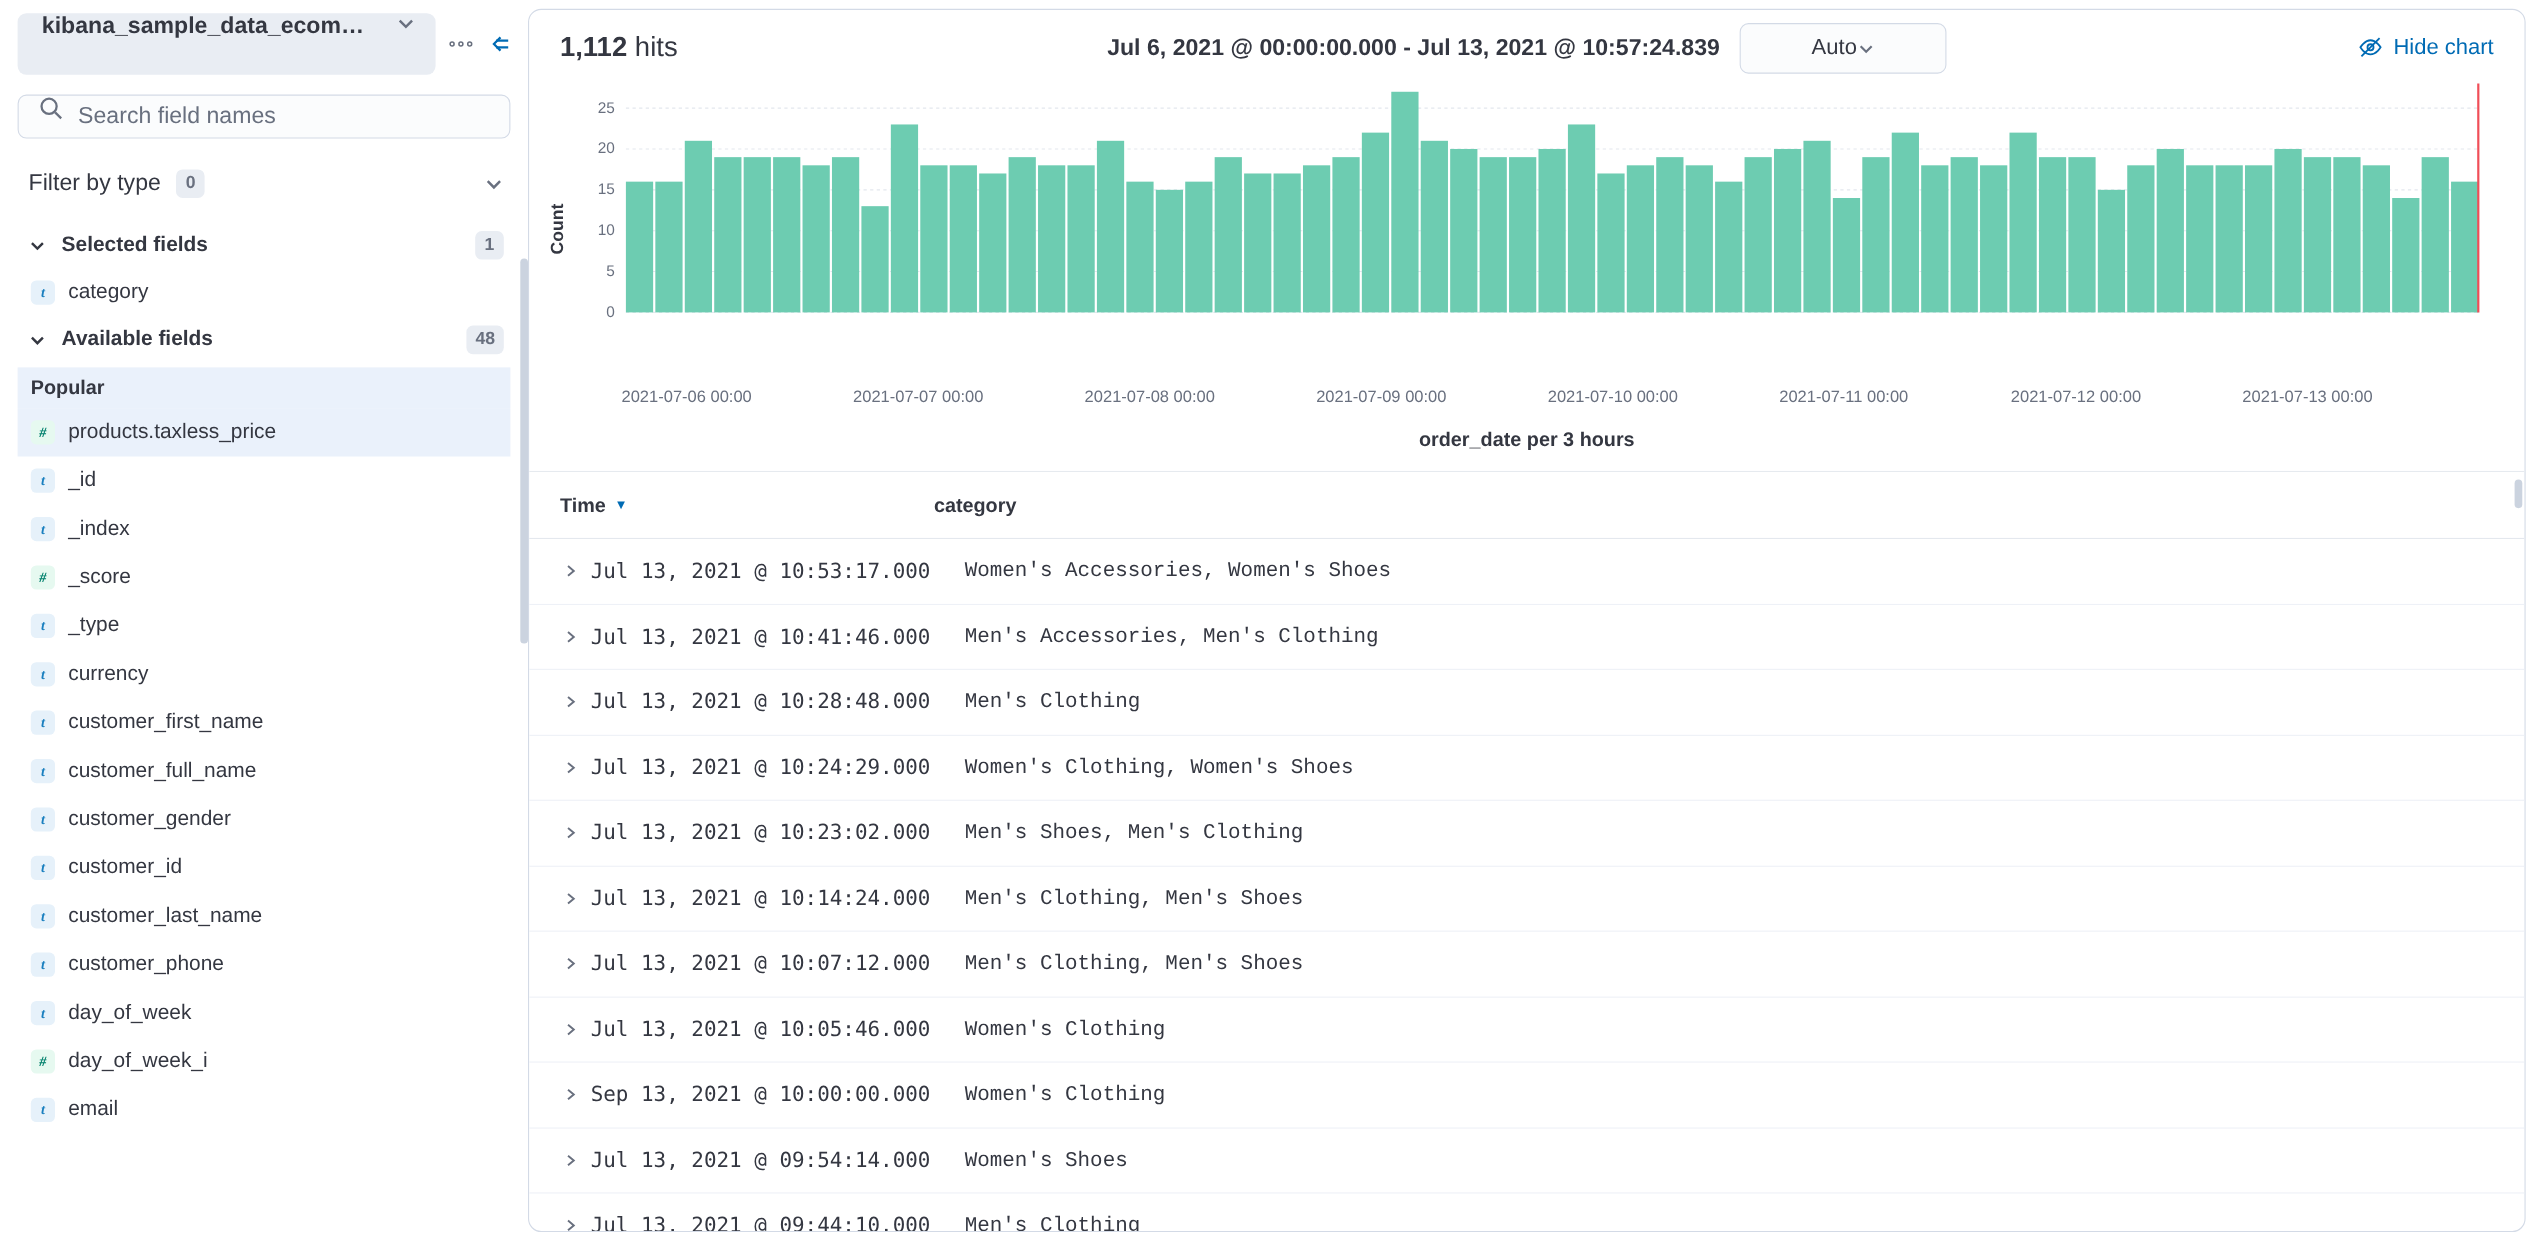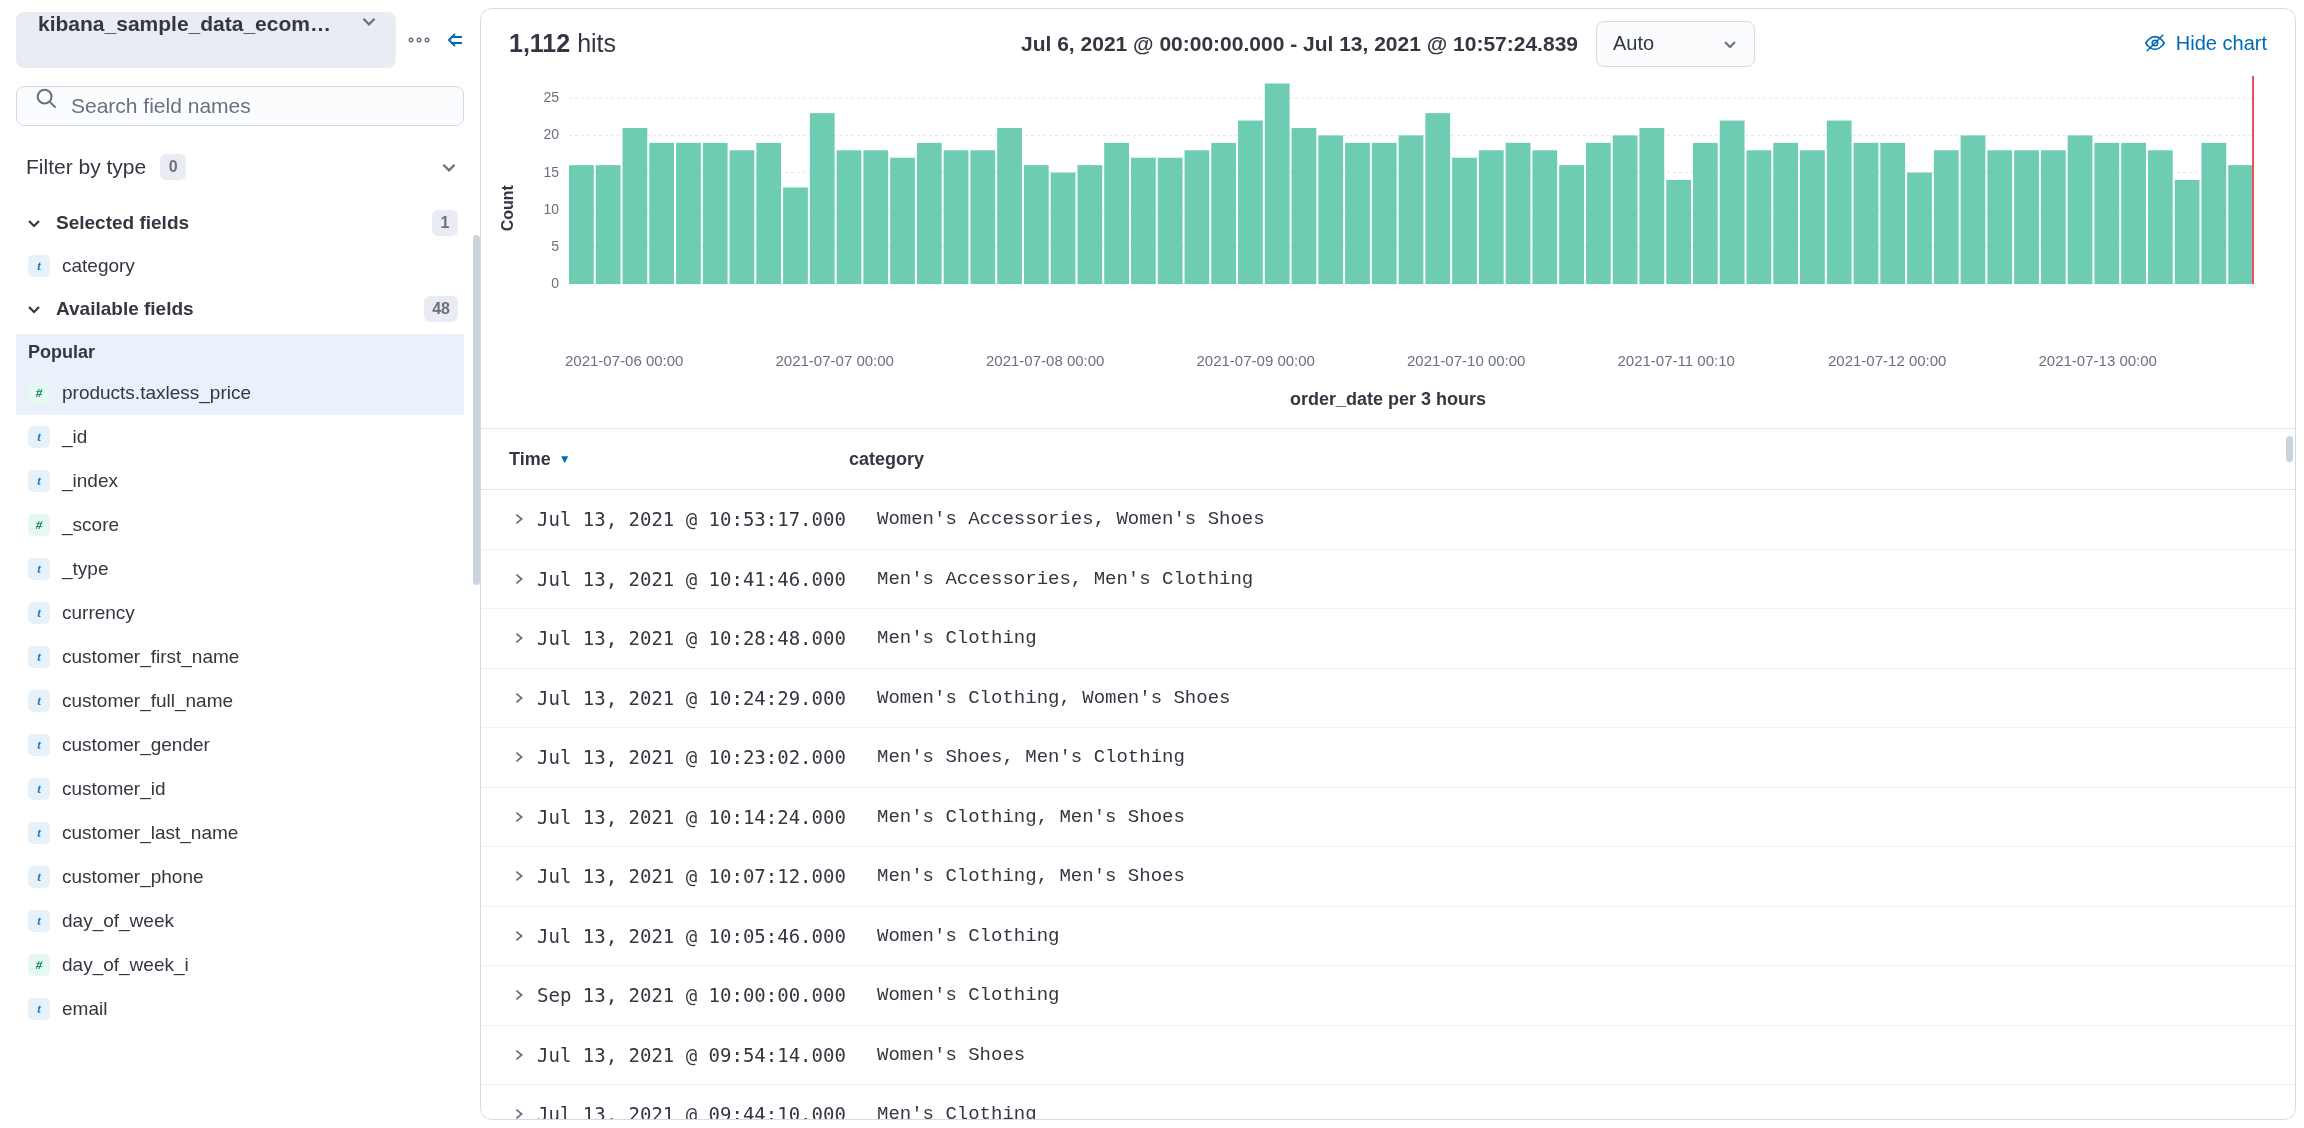--- a/index.html
+++ b/index.html
@@ -118,22 +118,22 @@
     padding:0 28px 12px 28px;
   }
   .hh-left { font-size:25px; }
   .hh-left strong { font-weight:700; }
   .hh-center {
     position:absolute; left:50%; transform:translateX(-50%);
     display:flex; align-items:center; gap:18px;
   }
   .hh-range { font-size:21px; font-weight:700; }
   .interval-select {
-    display:flex; align-items:center; justify-content:space-between;
-    width:159px; height:46px; padding:0 16px;
+    display:flex; align-items:center; justify-content:center;
+    width:188px; height:46px; padding:0 16px;
     border:1px solid #d3dae6; border-radius:8px;
     cursor:pointer; font-size:20px; background:#fbfcfd;
   }
   .hide-chart { color:#006bb4; cursor:pointer; display:flex; align-items:flex-start; gap:10px; font-size:20px; font-weight:500;}
   .chart-zone { position:relative; height:280px; padding:0 18px 0 18px; }
   .y-axis-title {
     position:absolute; left:4px; top:50%; transform:translateY(-60%) rotate(-90deg);
     transform-origin:center; font-size:16px; font-weight:700; color:#343741;
   }
   .chart-svg { display:block; }
@@ -418,21 +418,21 @@
           <rect x="1729.2380952380952" y="95.14285714285715" width="24.761904761904763" height="118.85714285714285" fill="#6dccb1"></rect>
           <line x1="1754" y1="6" x2="1754" y2="214" stroke="#f04e58" stroke-width="2"></line>
         </svg>
     </div>
     <div id="x-ticks" class="x-ticks">
         <div class="x-tick" style="width:210.5px">2021-07-06 00:00</div>
         <div class="x-tick" style="width:210.5px">2021-07-07 00:00</div>
         <div class="x-tick" style="width:210.5px">2021-07-08 00:00</div>
         <div class="x-tick" style="width:210.5px">2021-07-09 00:00</div>
         <div class="x-tick" style="width:210.5px">2021-07-10 00:00</div>
-        <div class="x-tick" style="width:210.5px">2021-07-11 00:10</div>
+        <div class="x-tick" style="width:210.5px">2021-07-11 00:00</div>
         <div class="x-tick" style="width:210.5px">2021-07-12 00:00</div>
         <div class="x-tick" style="width:210.5px">2021-07-13 00:00</div>
       </div>
     <div class="x-axis-title">order_date per 3 hours</div>
 
     <div class="table-wrap">
       <div class="tbl-head">
         <div class="col-time">
           <span>Time</span>
           <span class="sort-ind">▼</span>

